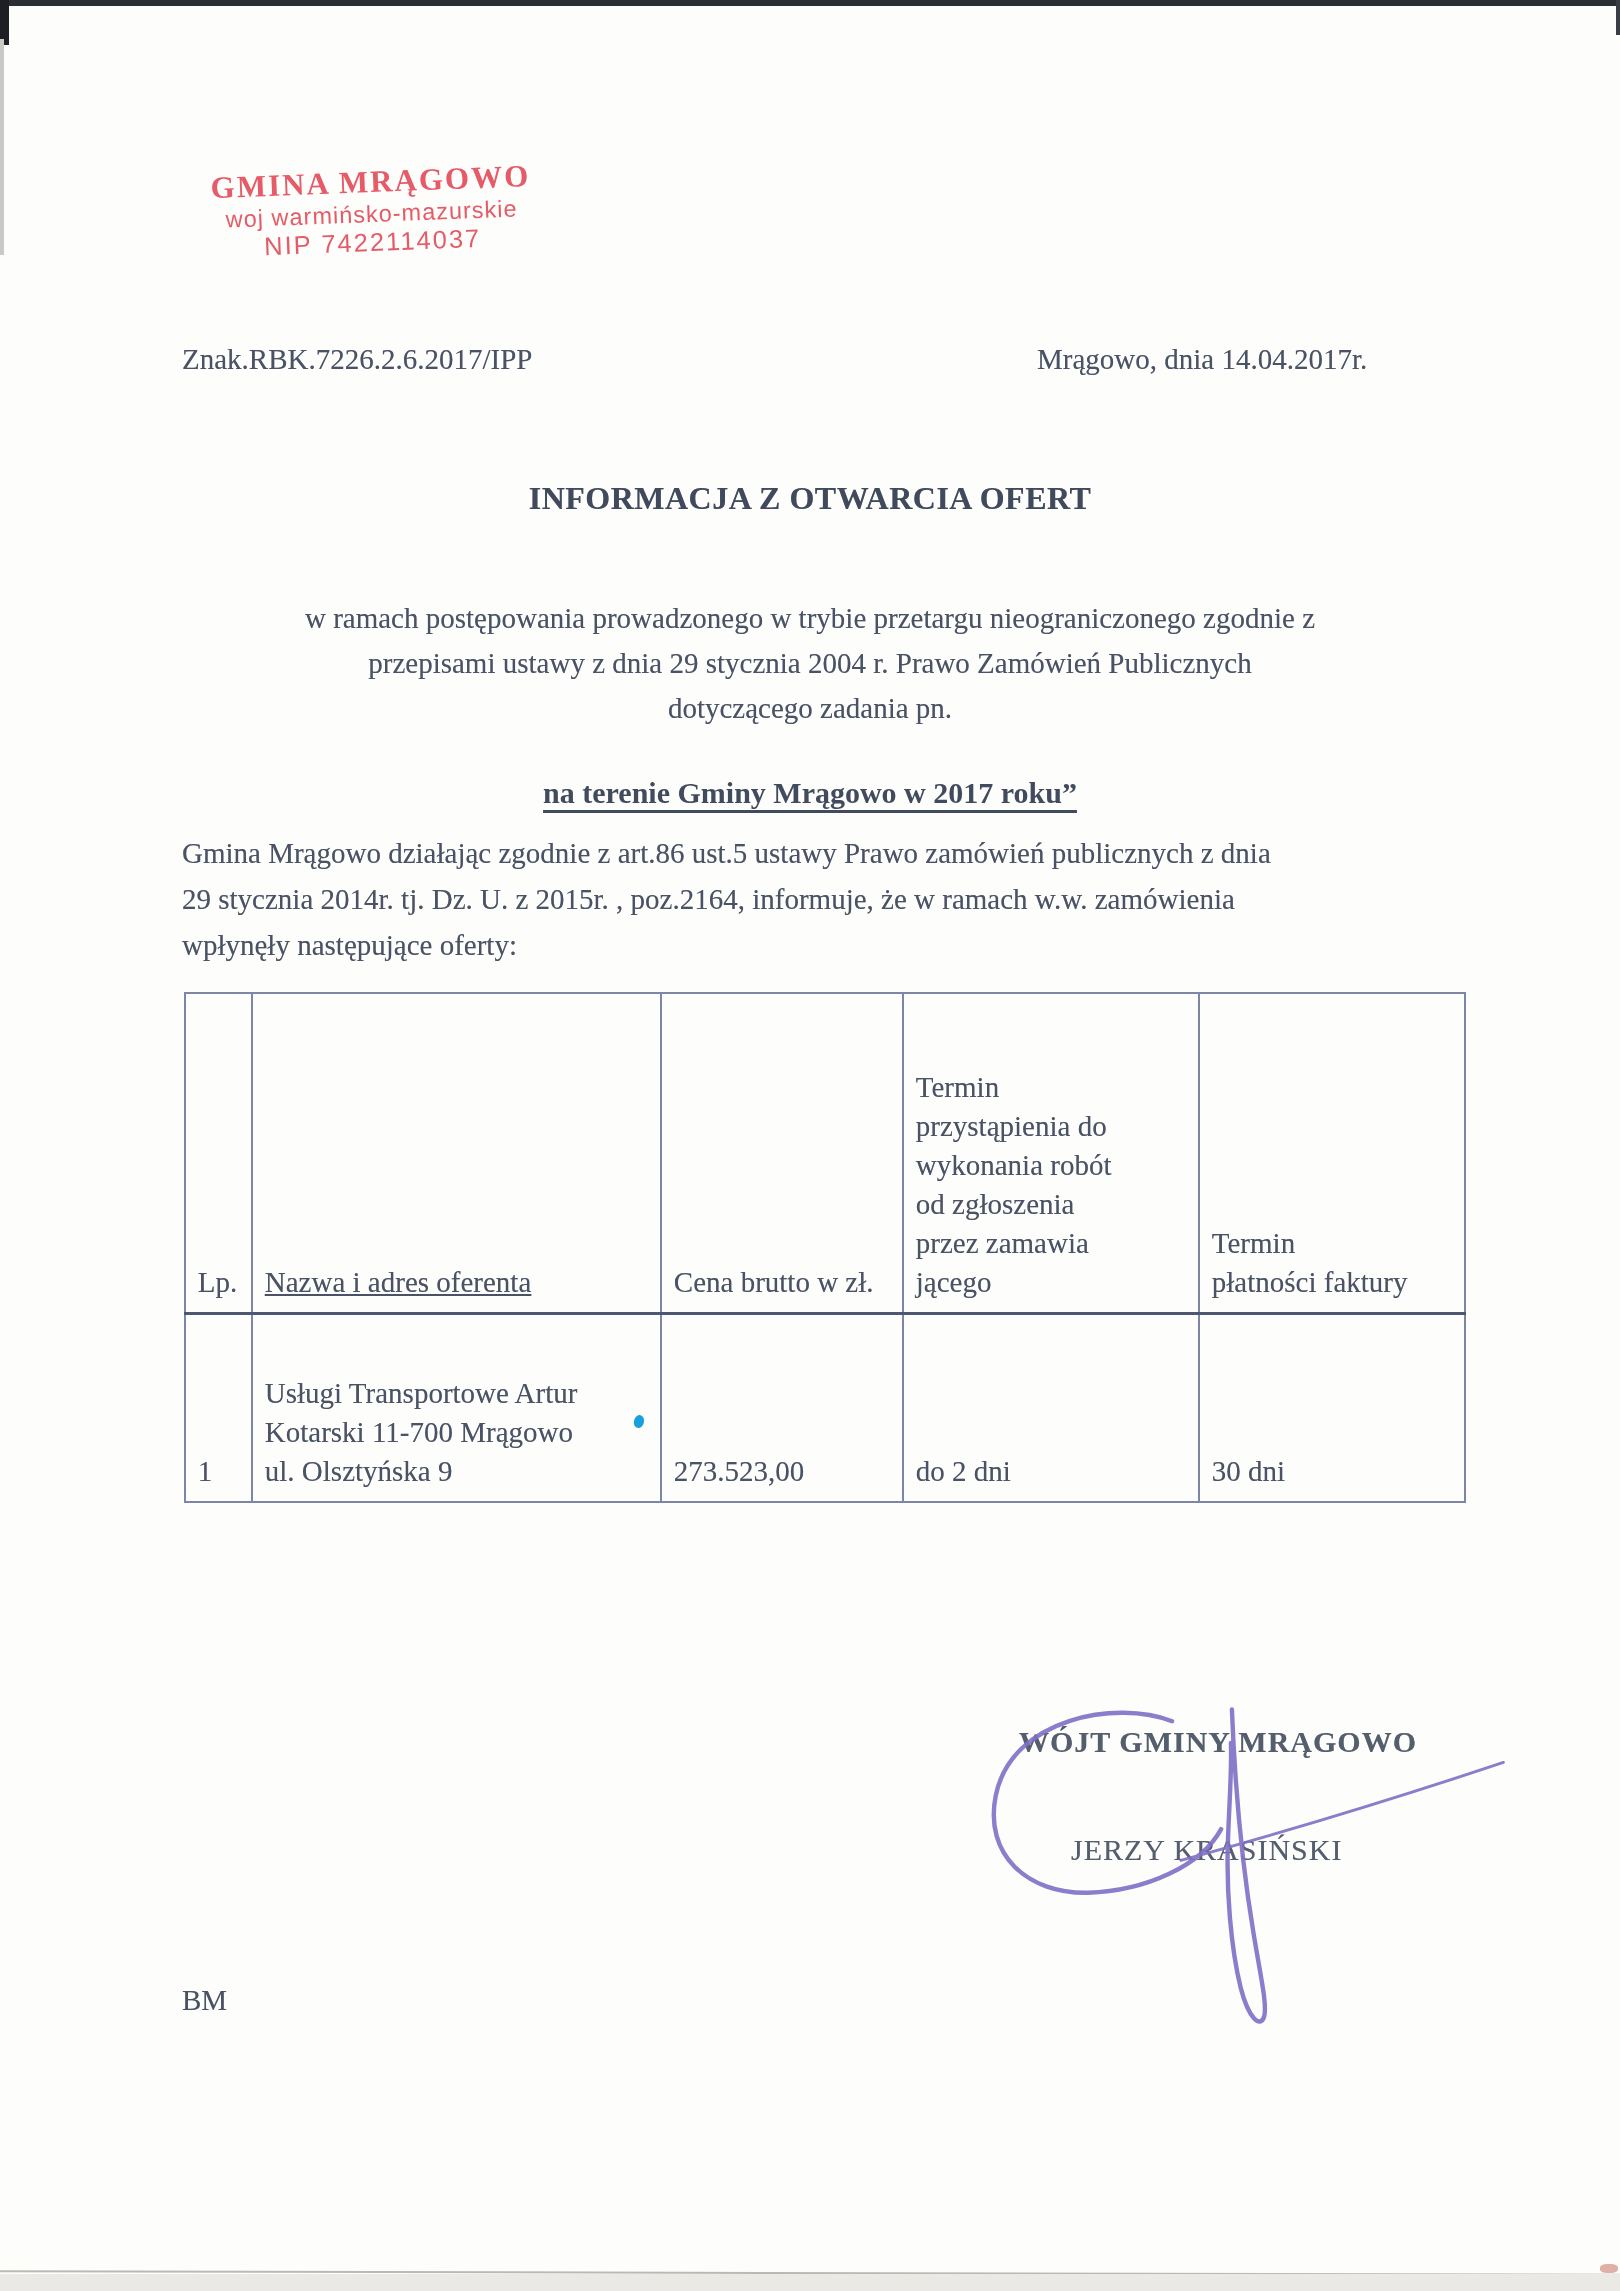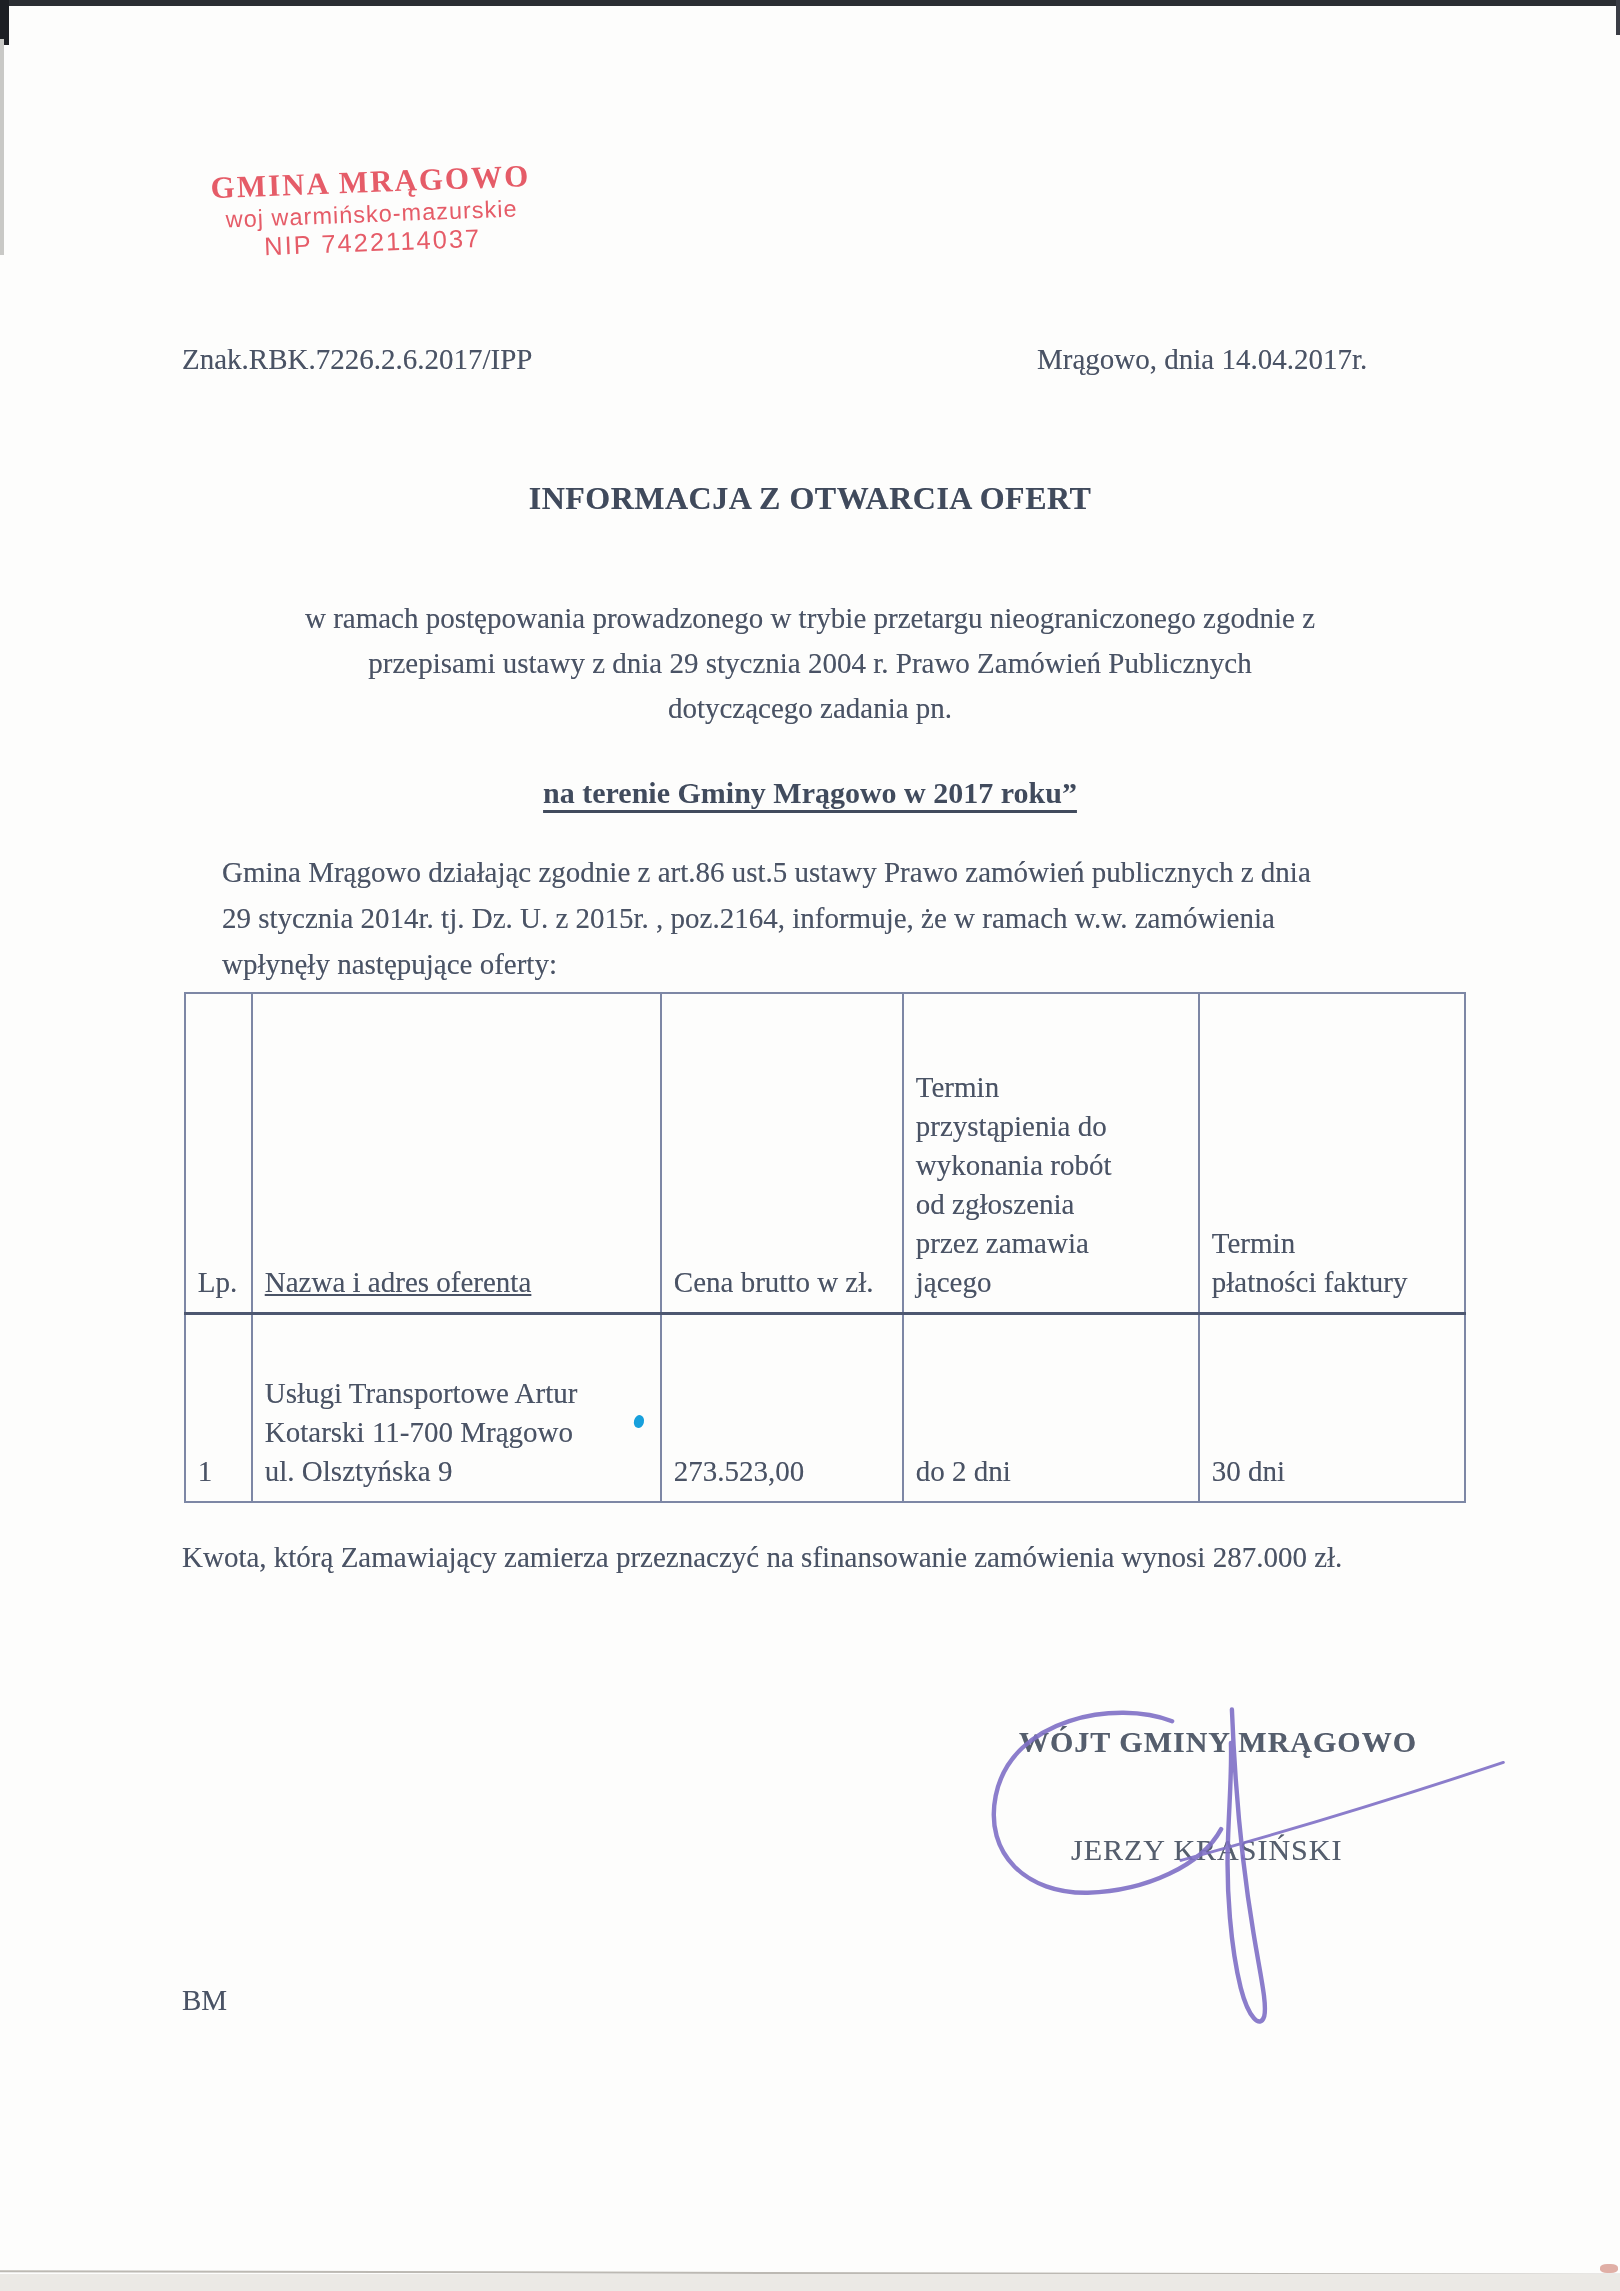--- a/index.html
+++ b/index.html
@@ -36,21 +36,21 @@
 
   .title-main{top:480px;left:0;width:1620px;text-align:center;font-size:32px;font-weight:bold;color:#404a5c;letter-spacing:0.5px;}
   .title-sub{top:533px;left:0;width:1620px;text-align:center;font-size:30px;}
 
   .intro{top:596px;left:0;width:1620px;text-align:center;font-size:29px;line-height:45px;}
   .task{left:0;width:1620px;text-align:center;font-size:30px;font-weight:bold;color:#414b5d;}
   .task-1{top:731px;}
   .task-2{top:776px;}
   .task span{text-decoration:underline;text-decoration-thickness:2.5px;text-underline-offset:6.9px;}
 
-  .body-par{top:849px;left:182px;width:1274px;font-size:29px;line-height:46px;text-align:left;margin-left:40px;}
+  .body-par{top:830px;left:182px;width:1274px;font-size:29px;line-height:46px;text-align:left;}
 
   
   .offers-table{
     top:992px;left:184px;position:absolute;border-collapse:collapse;table-layout:fixed;
     font-size:29px;color:#4a5365;
   }
   .offers-table th,.offers-table td{
     border:2px solid #7d87a5;font-weight:normal;text-align:left;
     padding:0 7.8px 9.8px 11.8px;vertical-align:bottom;line-height:39px;
   }
@@ -143,21 +143,20 @@
 ul. Olsztyńska 9</td>
         <td>273.523,00</td>
         <td>do 2 dni</td>
         <td class="td-pay">30 dni</td>
       </tr>
     </tbody>
   </table>
 
   <div class="abs pen-dot"></div>
 
-  <div class="abs amount-line soft">Kwota, którą Zamawiający zamierza przeznaczyć na sfinansowanie zamówienia wynosi  287.000 zł.</div>
 
   <div class="abs sig-title soft">WÓJT GMINY MRĄGOWO</div>
   <div class="abs sig-name soft">JERZY KRASIŃSKI</div>
 
   <svg class="abs sig-svg" viewBox="0 0 1653 2338">
     <g fill="none" stroke="#7f70c6" stroke-width="4.5" stroke-linecap="round" opacity="0.9">
       <path d="M 1196 1756 C 1140 1734, 1032 1752, 1016 1832 C 1004 1892, 1048 1932, 1110 1931 C 1170 1929, 1226 1903, 1246 1866"></path>
       <path d="M 1257 1744 C 1260 1820, 1267 1900, 1279 1972 C 1286 2015, 1293 2044, 1290 2057 C 1286 2070, 1274 2059, 1266 2028 C 1256 1988, 1251 1928, 1253 1878 C 1254 1843, 1257 1808, 1256 1778"></path>
       <path d="M 1205 1898 C 1300 1872, 1420 1836, 1534 1798" stroke-width="3"></path>
     </g>

